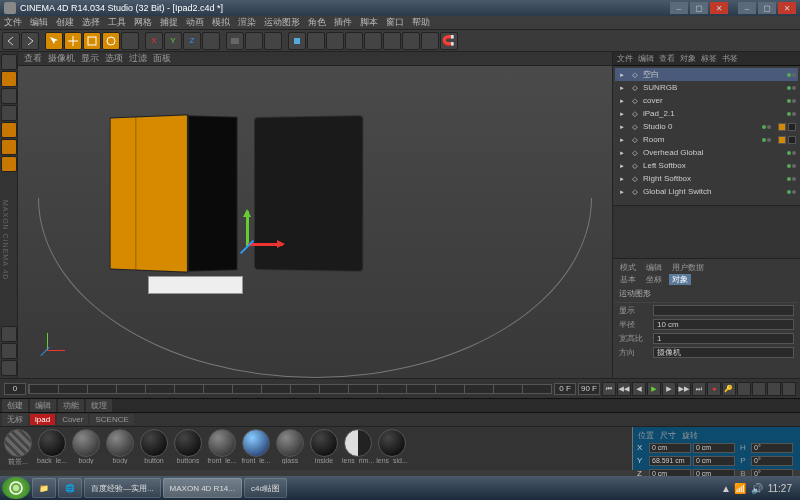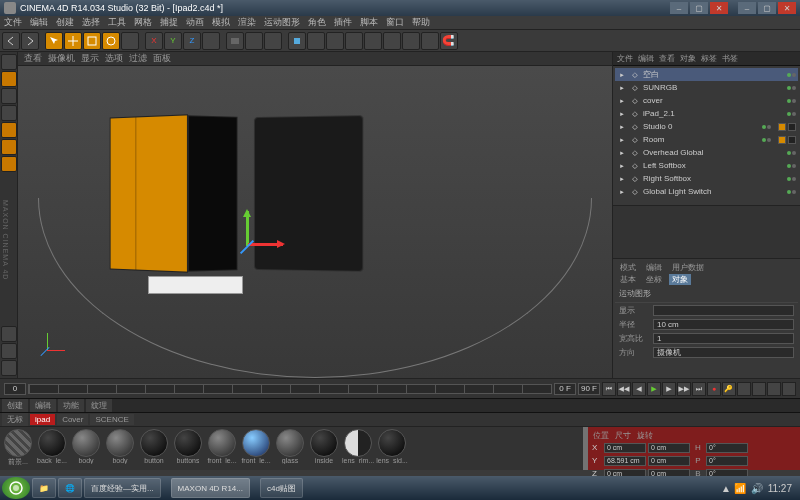--- a/index.html
+++ b/index.html
@@ -75,21 +75,21 @@
 .btab.active{background:#b91c1c;color:#fff}
 .matarea{height:44px;background:#333;display:flex;border-top:1px solid #222}
 .matlist{flex:1;display:flex;gap:2px;padding:2px;overflow:hidden}
 .matitem{width:32px;display:flex;flex-direction:column;align-items:center}
 .matball{width:28px;height:28px;border-radius:50%;border:1px solid #555;background:radial-gradient(circle at 35% 30%,#888,#222)}
 .matball.blue{background:radial-gradient(circle at 35% 30%,#8cf,#125)}
 .matball.dark{background:radial-gradient(circle at 35% 30%,#444,#000)}
 .matball.hatch{background:repeating-linear-gradient(45deg,#666,#666 3px,#444 3px,#444 6px)}
 .matball.half{background:linear-gradient(90deg,#ddd 50%,#222 50%)}
 .matname{font-size:7px;color:#999;white-space:nowrap;overflow:hidden;max-width:32px}
-.coords{width:217px;background:#7f1d1d;border-left:5px solid #737373;padding:2px}
+.coords{width:168px;background:#0c4a6e;border-left:1px solid #737373;padding:2px}
 .coordtabs{height:12px;display:flex;gap:6px;padding:0 3px;align-items:center}
 .coordtabs span{font-size:8px;color:#999}
 .coordrow{display:flex;align-items:center;height:13px;gap:2px;padding:0 2px}
 .coordrow label{width:10px;font-size:8px;color:#ccc}
 .coordrow .cv{width:42px;height:10px;background:#2a2a2a;border:1px solid #555;font-size:7px;padding:0 2px;display:flex;align-items:center}
 .coordrow .cl{width:12px;font-size:8px;color:#999;text-align:center}
 .taskbar{position:absolute;bottom:0;left:0;right:0;height:24px;background:linear-gradient(#4a5a6a,#1a2a3a);display:flex;align-items:center;padding:0 2px;gap:2px}
 .startbtn{width:28px;height:22px;background:radial-gradient(circle,#7ac142,#2a7a2a);border-radius:50%;display:flex;align-items:center;justify-content:center}
 .tbapp{height:20px;padding:0 6px;background:rgba(255,255,255,.1);border:1px solid rgba(255,255,255,.15);border-radius:2px;display:flex;align-items:center;font-size:8px;color:#ddd}
 .tbapp.active{background:rgba(255,255,255,.25)}
@@ -526,21 +526,21 @@
 
 <div class="taskbar">
   <div class="startbtn">
     <svg width="14" height="14" viewBox="0 0 14 14">
         <circle cx="7" cy="7" r="6" fill="none" stroke="#fff" stroke-width="1.5"></circle>
         <path d="M4 7a3 3 0 016 0 3 3 0 01-6 0" fill="#fff" opacity=".6"></path>
       </svg>
   </div>
   <div class="tbapp">📁</div>
   <div class="tbapp">🌐</div>
-  <div id="tbapps" style="display:flex;gap:10px">
+  <div id="tbapps" style="display:flex;gap:2px">
       <div class="tbapp">百度经验—实用...</div>
       <div class="tbapp active">MAXON 4D R14...</div>
       <div class="tbapp">c4d贴图</div>
     </div>
   <div class="tbtray">
     <span>▲</span>
     <span>📶</span>
     <span>🔊</span>
     <span>11:27</span>
   </div>

